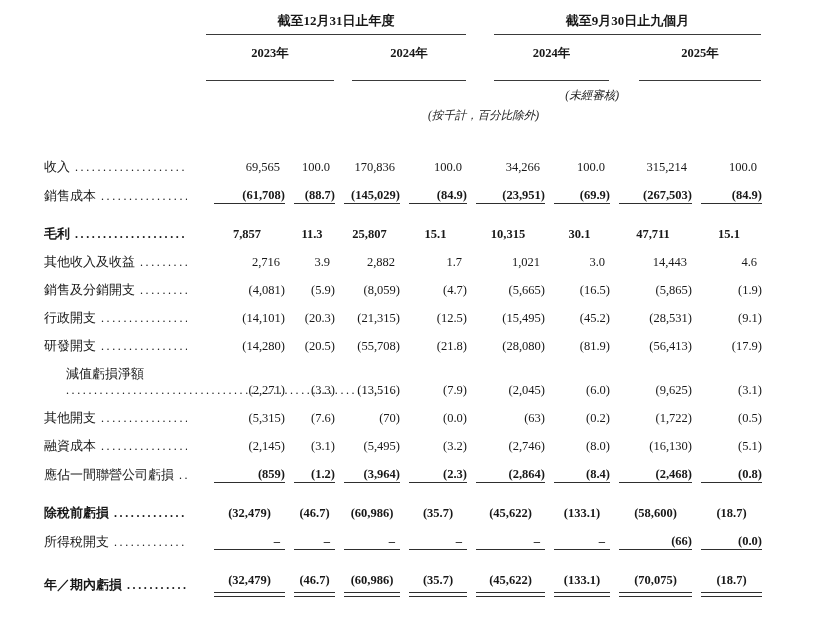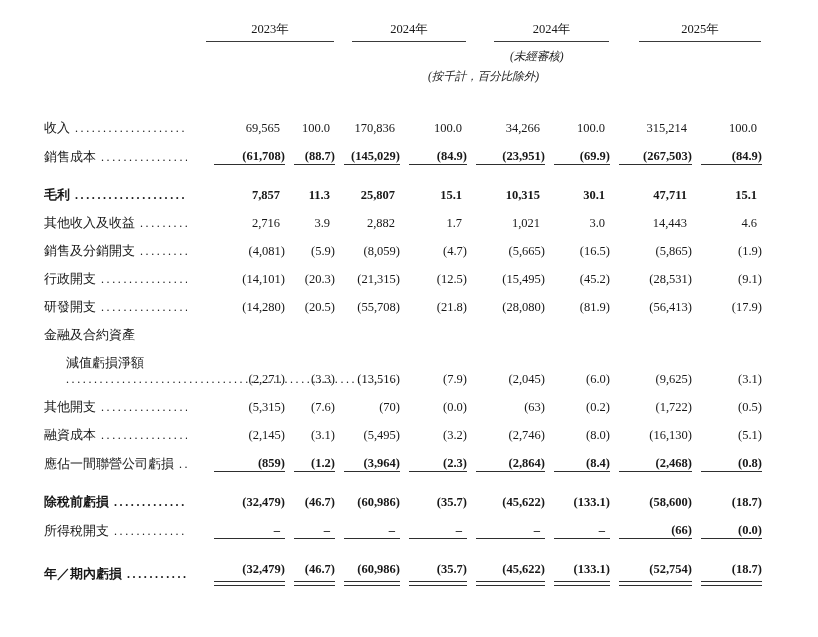--- a/index.html
+++ b/index.html
@@ -11,37 +11,37 @@
   .page{padding:12px 0 0 44px;}
   table{border-collapse:collapse;table-layout:fixed;width:718px;}
   td,th{vertical-align:bottom;font-weight:normal;}
   
   .grp div{
     border-bottom:1.5px solid #3a3a3a;padding-bottom:5px;
     text-align:center;font-weight:bold;font-size:13px;line-height:16px;white-space:nowrap;
   }
   .grp.g2 div{margin-left:26px;}
   .yr div{
-    border-bottom:1.2px solid #3a3a3a;padding-bottom:4px;margin-top:9px;
-    text-align:center;font-weight:normal;font-size:12.5px;line-height:15px;white-space:nowrap;
+    border-bottom:1.2px solid #3a3a3a;padding-bottom:19px;margin-top:9px;
+    text-align:center;font-weight:bold;font-size:12.5px;line-height:15px;white-space:nowrap;
   }
   .yr.y2 div{margin-left:16px;}
   .yr.y3 div{margin-left:26px;}
   .yr.y4 div{margin-left:28px;}
   .sub{font-style:italic;font-size:12px;}
   .sub div{display:flex;justify-content:flex-end;white-space:nowrap;padding-top:9px;line-height:14px;}
   .sub.rmb div{padding-right:26px;}
   .note{font-style:italic;font-size:11.5px;line-height:14px;}
-  .note-unaudited div{text-align:left;position:relative;left:42px;padding-top:5px;white-space:nowrap;}
+  .note-unaudited div{text-align:right;position:relative;left:10px;padding-top:5px;white-space:nowrap;}
   .note-thousands div{text-align:center;padding-top:4px;white-space:nowrap;}
   
   tbody td{padding:7px 0 5px 9px;font-size:12.5px;line-height:16px;text-align:right;}
   tbody td.lbl{padding:7px 18px 5px 0;text-align:left;font-size:13px;}
   tbody tr:first-child td{padding-top:36px;}
-  tr.gap-above td{padding-top:17px;}
+  tr.gap-above td{padding-top:17px;text-align:center;}
   tr.bold td{font-weight:bold;}
   .lblwrap{display:flex;align-items:baseline;white-space:nowrap;}
   .indent .lblwrap{padding-left:17px;flex-direction:column;}
   .dots{flex:1 1 auto;overflow:hidden;white-space:nowrap;margin-left:5px;font-size:12px;}
   .dots::after{content:"...........................................................";letter-spacing:2.6px;}
   .val{white-space:nowrap;}
   .val.pos{padding-right:5px;}
   td.u1 .val{border-bottom:1.1px solid #2e2e2e;padding-bottom:0;font-weight:bold;}
   td.u2 .val{border-bottom:1.1px solid #2e2e2e;padding-bottom:4px;position:relative;}
   td.u2 .val::after{content:"";position:absolute;left:0;right:0;bottom:-5px;border-top:1.1px solid #2e2e2e;}
@@ -56,20 +56,29 @@
         <col style="width:80px">
         <col style="width:50px">
       <col style="width:65px">
         <col style="width:67px">
         <col style="width:78px">
       <col style="width:65px">
         <col style="width:82px">
         <col style="width:70px">
     </colgroup>
     <thead>
+      <tr>
+        <th></th>
+        <th class="grp g1" colspan="4">
+          <div>截至12月31日止年度</div>
+        </th>
+        <th class="grp g2" colspan="4">
+          <div>截至9月30日止九個月</div>
+        </th>
+      </tr>
       <tr>
         <th></th>
         <th class="yr y1" colspan="2">
             <div>2023年</div>
           </th>
         <th class="yr y2" colspan="2">
             <div>2024年</div>
           </th>
         <th class="yr y3" colspan="2">
             <div>2024年</div>
@@ -312,51 +321,20 @@
             <div class="val">(81.9)</div>
           </td>
           <td>
             <div class="val">(56,413)</div>
           </td>
           <td>
             <div class="val">(17.9)</div>
           </td>
         </tr>
         <tr>
-          <td class="lbl">
-            <div class="lblwrap">
-              <span>金融及合約資產</span>
-            </div>
-          </td>
-          <td>
-            <div class="val"></div>
-          </td>
-          <td>
-            <div class="val"></div>
-          </td>
-          <td>
-            <div class="val"></div>
-          </td>
-          <td>
-            <div class="val"></div>
-          </td>
-          <td>
-            <div class="val"></div>
-          </td>
-          <td>
-            <div class="val"></div>
-          </td>
-          <td>
-            <div class="val"></div>
-          </td>
-          <td>
-            <div class="val"></div>
-          </td>
-        </tr>
-        <tr>
           <td class="lbl indent">
             <div class="lblwrap">
               <span>減值虧損淨額</span>
               <span class="dots"></span>
             </div>
           </td>
           <td>
             <div class="val">(2,271)</div>
           </td>
           <td>
@@ -560,21 +538,21 @@
           <td class="u2">
             <div class="val">(35.7)</div>
           </td>
           <td class="u2">
             <div class="val">(45,622)</div>
           </td>
           <td class="u2">
             <div class="val">(133.1)</div>
           </td>
           <td class="u2">
-            <div class="val">(52,754)</div>
+            <div class="val">(70,075)</div>
           </td>
           <td class="u2">
             <div class="val">(18.7)</div>
           </td>
         </tr>
       </tbody>
   </table>
 </div>
 
 </body></html>

